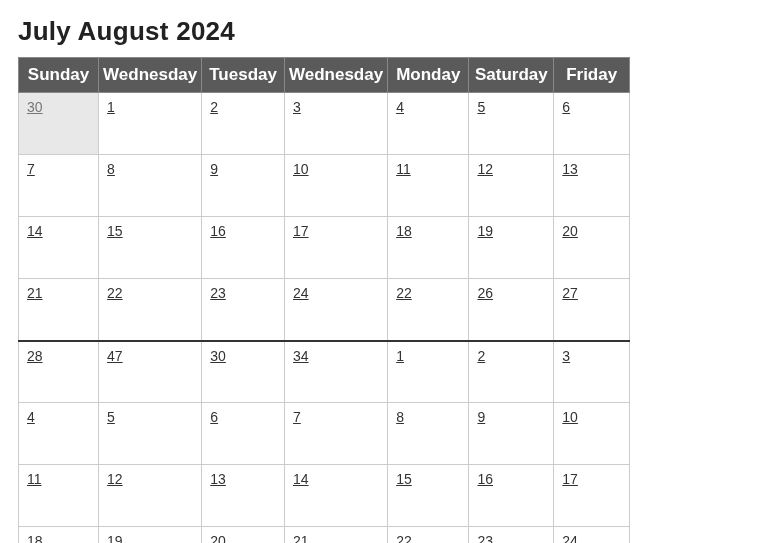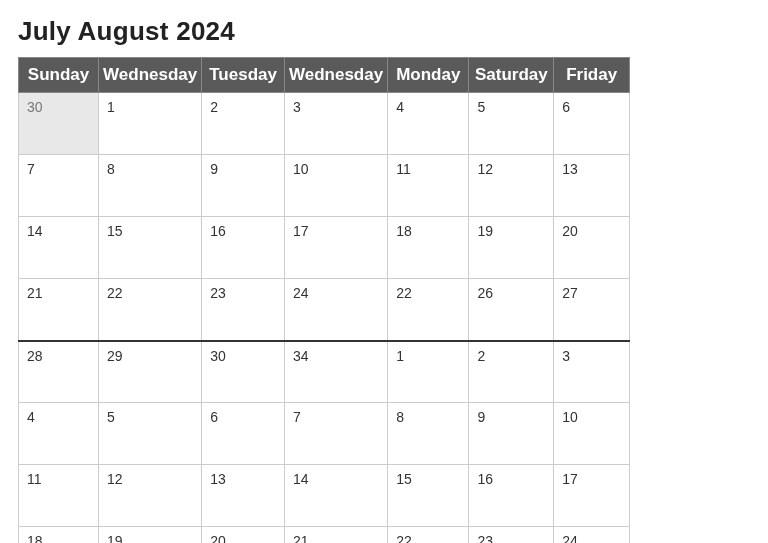--- a/index.html
+++ b/index.html
@@ -49,20 +49,21 @@
     }
 
     .calendar-table tbody tr td {
       border: 1px solid #cccccc;
       vertical-align: top;
       padding: 6px 8px;
       font-size: 14px;
       color: #333333;
       height: 62px;
       width: calc(100% / 7);
+      text-decoration: underline;
     }
 
     .calendar-table tbody tr td.grayed {
       background-color: #e8e8e8;
       color: #777777;
     }
 
     .month-divider td {
       border-top: 2px solid #333333 !important;
       margin-top: 37px;
@@ -124,21 +125,21 @@
           <td>21</td>
           <td>22</td>
           <td>23</td>
           <td>24</td>
           <td>22</td>
           <td>26</td>
           <td>27</td>
         </tr>
         <tr class="month-divider">
           <td style="border-top: 1px solid rgb(204, 204, 204);">28</td>
-          <td style="border-top: 1px solid rgb(204, 204, 204);">29</td>
+          <td style="border-top: 1px solid rgb(204, 204, 204);">47</td>
           <td style="border-top: 1px solid rgb(204, 204, 204);">30</td>
           <td style="border-top: 1px solid rgb(204, 204, 204);">34</td>
           <td style="border-top: 2px solid rgb(51, 51, 51);">1</td>
           <td style="border-top: 2px solid rgb(51, 51, 51);">2</td>
           <td style="border-top: 2px solid rgb(51, 51, 51);">3</td>
         </tr>
         <tr>
           <td>4</td>
           <td>5</td>
           <td>6</td>

